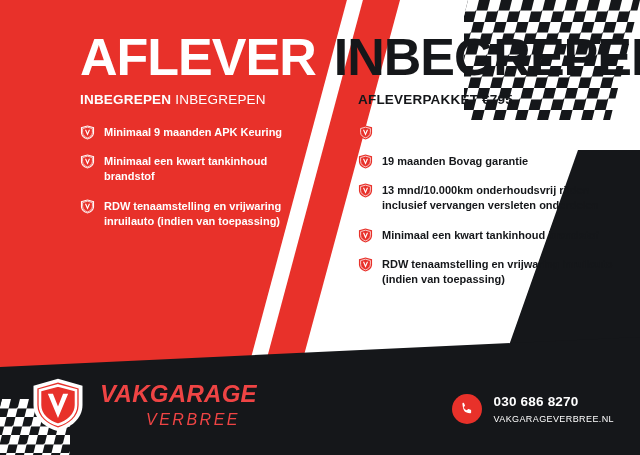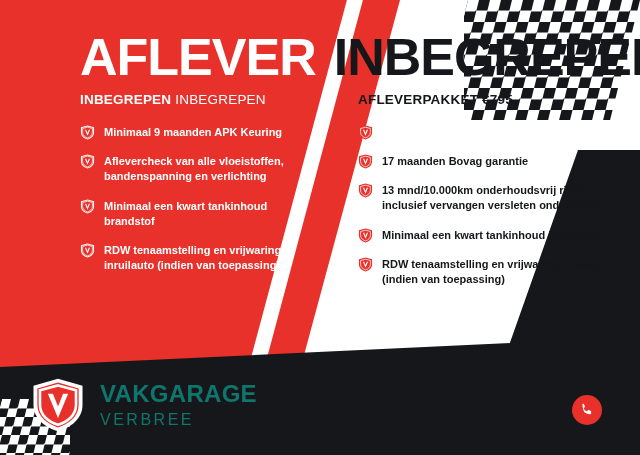--- a/index.html
+++ b/index.html
@@ -180,33 +180,35 @@
     display: flex;
     align-items: center;
   }
   .brand-mark {
     width: 56px;
     height: 56px;
     margin-right: 14px;
     flex: 0 0 auto;
   }
   .brand-text {
-    color: #0f766e;
+    color: #ef4444;
     line-height: 1;
+    font-style: italic;
   }
   .brand-name {
     font-size: 24px;
     font-weight: 800;
     letter-spacing: 0.3px;
   }
   .brand-sub {
     font-size: 16px;
     font-weight: 400;
     letter-spacing: 2.5px;
     margin-top: 6px;
+    margin-left: 46px;
   }
 
   .contact {
     position: absolute;
     right: 26px;
     bottom: 30px;
     display: flex;
     align-items: center;
   }
   .phone-circle {
@@ -257,31 +259,20 @@
         <svg width="15" height="15" viewBox="0 0 32 32">
           <path d="M16 1 L30 5 V16 C30 24 23 29 16 31 C9 29 2 24 2 16 V5 Z" fill="#ffffff"></path>
           <path d="M16 3.2 L27.8 6.5 V16 C27.8 22.8 21.8 27 16 28.8 C10.2 27 4.2 22.8 4.2 16 V6.5 Z" fill="#e8312a"></path>
           <path d="M16 4.6 L26.4 7.5 V16 C26.4 22 21.2 25.8 16 27.4 C10.8 25.8 5.6 22 5.6 16 V7.5 Z" fill="none" stroke="#ffffff" stroke-width="1.6"></path>
           <path d="M10.5 10 L16 23 L21.5 10 L18.8 10 L16 17 L13.2 10 Z" fill="#ffffff"></path>
         </svg>
       </span>
       <span class="item-text">Minimaal 9 maanden APK Keuring</span>
     </div>
 
-    <div class="item">
-      <span class="shield">
-        <svg width="15" height="15" viewBox="0 0 32 32">
-          <path d="M16 1 L30 5 V16 C30 24 23 29 16 31 C9 29 2 24 2 16 V5 Z" fill="#ffffff"></path>
-          <path d="M16 3.2 L27.8 6.5 V16 C27.8 22.8 21.8 27 16 28.8 C10.2 27 4.2 22.8 4.2 16 V6.5 Z" fill="#e8312a"></path>
-          <path d="M16 4.6 L26.4 7.5 V16 C26.4 22 21.2 25.8 16 27.4 C10.8 25.8 5.6 22 5.6 16 V7.5 Z" fill="none" stroke="#ffffff" stroke-width="1.6"></path>
-          <path d="M10.5 10 L16 23 L21.5 10 L18.8 10 L16 17 L13.2 10 Z" fill="#ffffff"></path>
-        </svg>
-      </span>
-      <span class="item-text">Aflevercheck van alle vloeistoffen, bandenspanning en verlichting</span>
-    </div>
 
     <div class="item">
       <span class="shield">
         <svg width="15" height="15" viewBox="0 0 32 32">
           <path d="M16 1 L30 5 V16 C30 24 23 29 16 31 C9 29 2 24 2 16 V5 Z" fill="#ffffff"></path>
           <path d="M16 3.2 L27.8 6.5 V16 C27.8 22.8 21.8 27 16 28.8 C10.2 27 4.2 22.8 4.2 16 V6.5 Z" fill="#e8312a"></path>
           <path d="M16 4.6 L26.4 7.5 V16 C26.4 22 21.2 25.8 16 27.4 C10.8 25.8 5.6 22 5.6 16 V7.5 Z" fill="none" stroke="#ffffff" stroke-width="1.6"></path>
           <path d="M10.5 10 L16 23 L21.5 10 L18.8 10 L16 17 L13.2 10 Z" fill="#ffffff"></path>
         </svg>
       </span>
@@ -318,21 +309,21 @@
     </div>
 
     <div class="item">
       <span class="shield">
         <svg width="15" height="15" viewBox="0 0 32 32">
           <path d="M16 1 L30 5 V16 C30 24 23 29 16 31 C9 29 2 24 2 16 V5 Z" fill="#e8312a"></path>
           <path d="M16 4.6 L26.4 7.5 V16 C26.4 22 21.2 25.8 16 27.4 C10.8 25.8 5.6 22 5.6 16 V7.5 Z" fill="none" stroke="#ffffff" stroke-width="1.6"></path>
           <path d="M10.5 10 L16 23 L21.5 10 L18.8 10 L16 17 L13.2 10 Z" fill="#ffffff"></path>
         </svg>
       </span>
-      <span class="item-text">17 maanden Bovag garantie</span>
+      <span class="item-text">19 maanden Bovag garantie</span>
     </div>
 
 
     <div class="item">
       <span class="shield">
         <svg width="15" height="15" viewBox="0 0 32 32">
           <path d="M16 1 L30 5 V16 C30 24 23 29 16 31 C9 29 2 24 2 16 V5 Z" fill="#e8312a"></path>
           <path d="M16 4.6 L26.4 7.5 V16 C26.4 22 21.2 25.8 16 27.4 C10.8 25.8 5.6 22 5.6 16 V7.5 Z" fill="none" stroke="#ffffff" stroke-width="1.6"></path>
           <path d="M10.5 10 L16 23 L21.5 10 L18.8 10 L16 17 L13.2 10 Z" fill="#ffffff"></path>
         </svg>
@@ -377,15 +368,19 @@
       <div class="brand-sub">VERBREE</div>
     </div>
   </div>
 
   <div class="contact">
     <div class="phone-circle">
       <svg width="16" height="16" viewBox="0 0 24 24" fill="#ffffff">
         <path d="M6.6 2.8c.5 0 .9.3 1.1.8l1.2 2.9c.2.5.1 1-.3 1.3l-1.2 1c-.2.2-.3.5-.2.8.8 1.9 2.3 3.4 4.2 4.2.3.1.6 0 .8-.2l1-1.2c.3-.4.8-.5 1.3-.3l2.9 1.2c.5.2.8.6.8 1.1v2.4c0 .9-.8 1.6-1.7 1.5C8.6 17.6 6.4 15.4 5.1 4.5c-.1-.9.6-1.7 1.5-1.7z"></path>
       </svg>
     </div>
+    <div class="contact-text">
+      <div class="contact-phone">030 686 8270</div>
+      <div class="contact-web">VAKGARAGEVERBREE.NL</div>
+    </div>
   </div>
 
 </div>
 
 </body></html>

